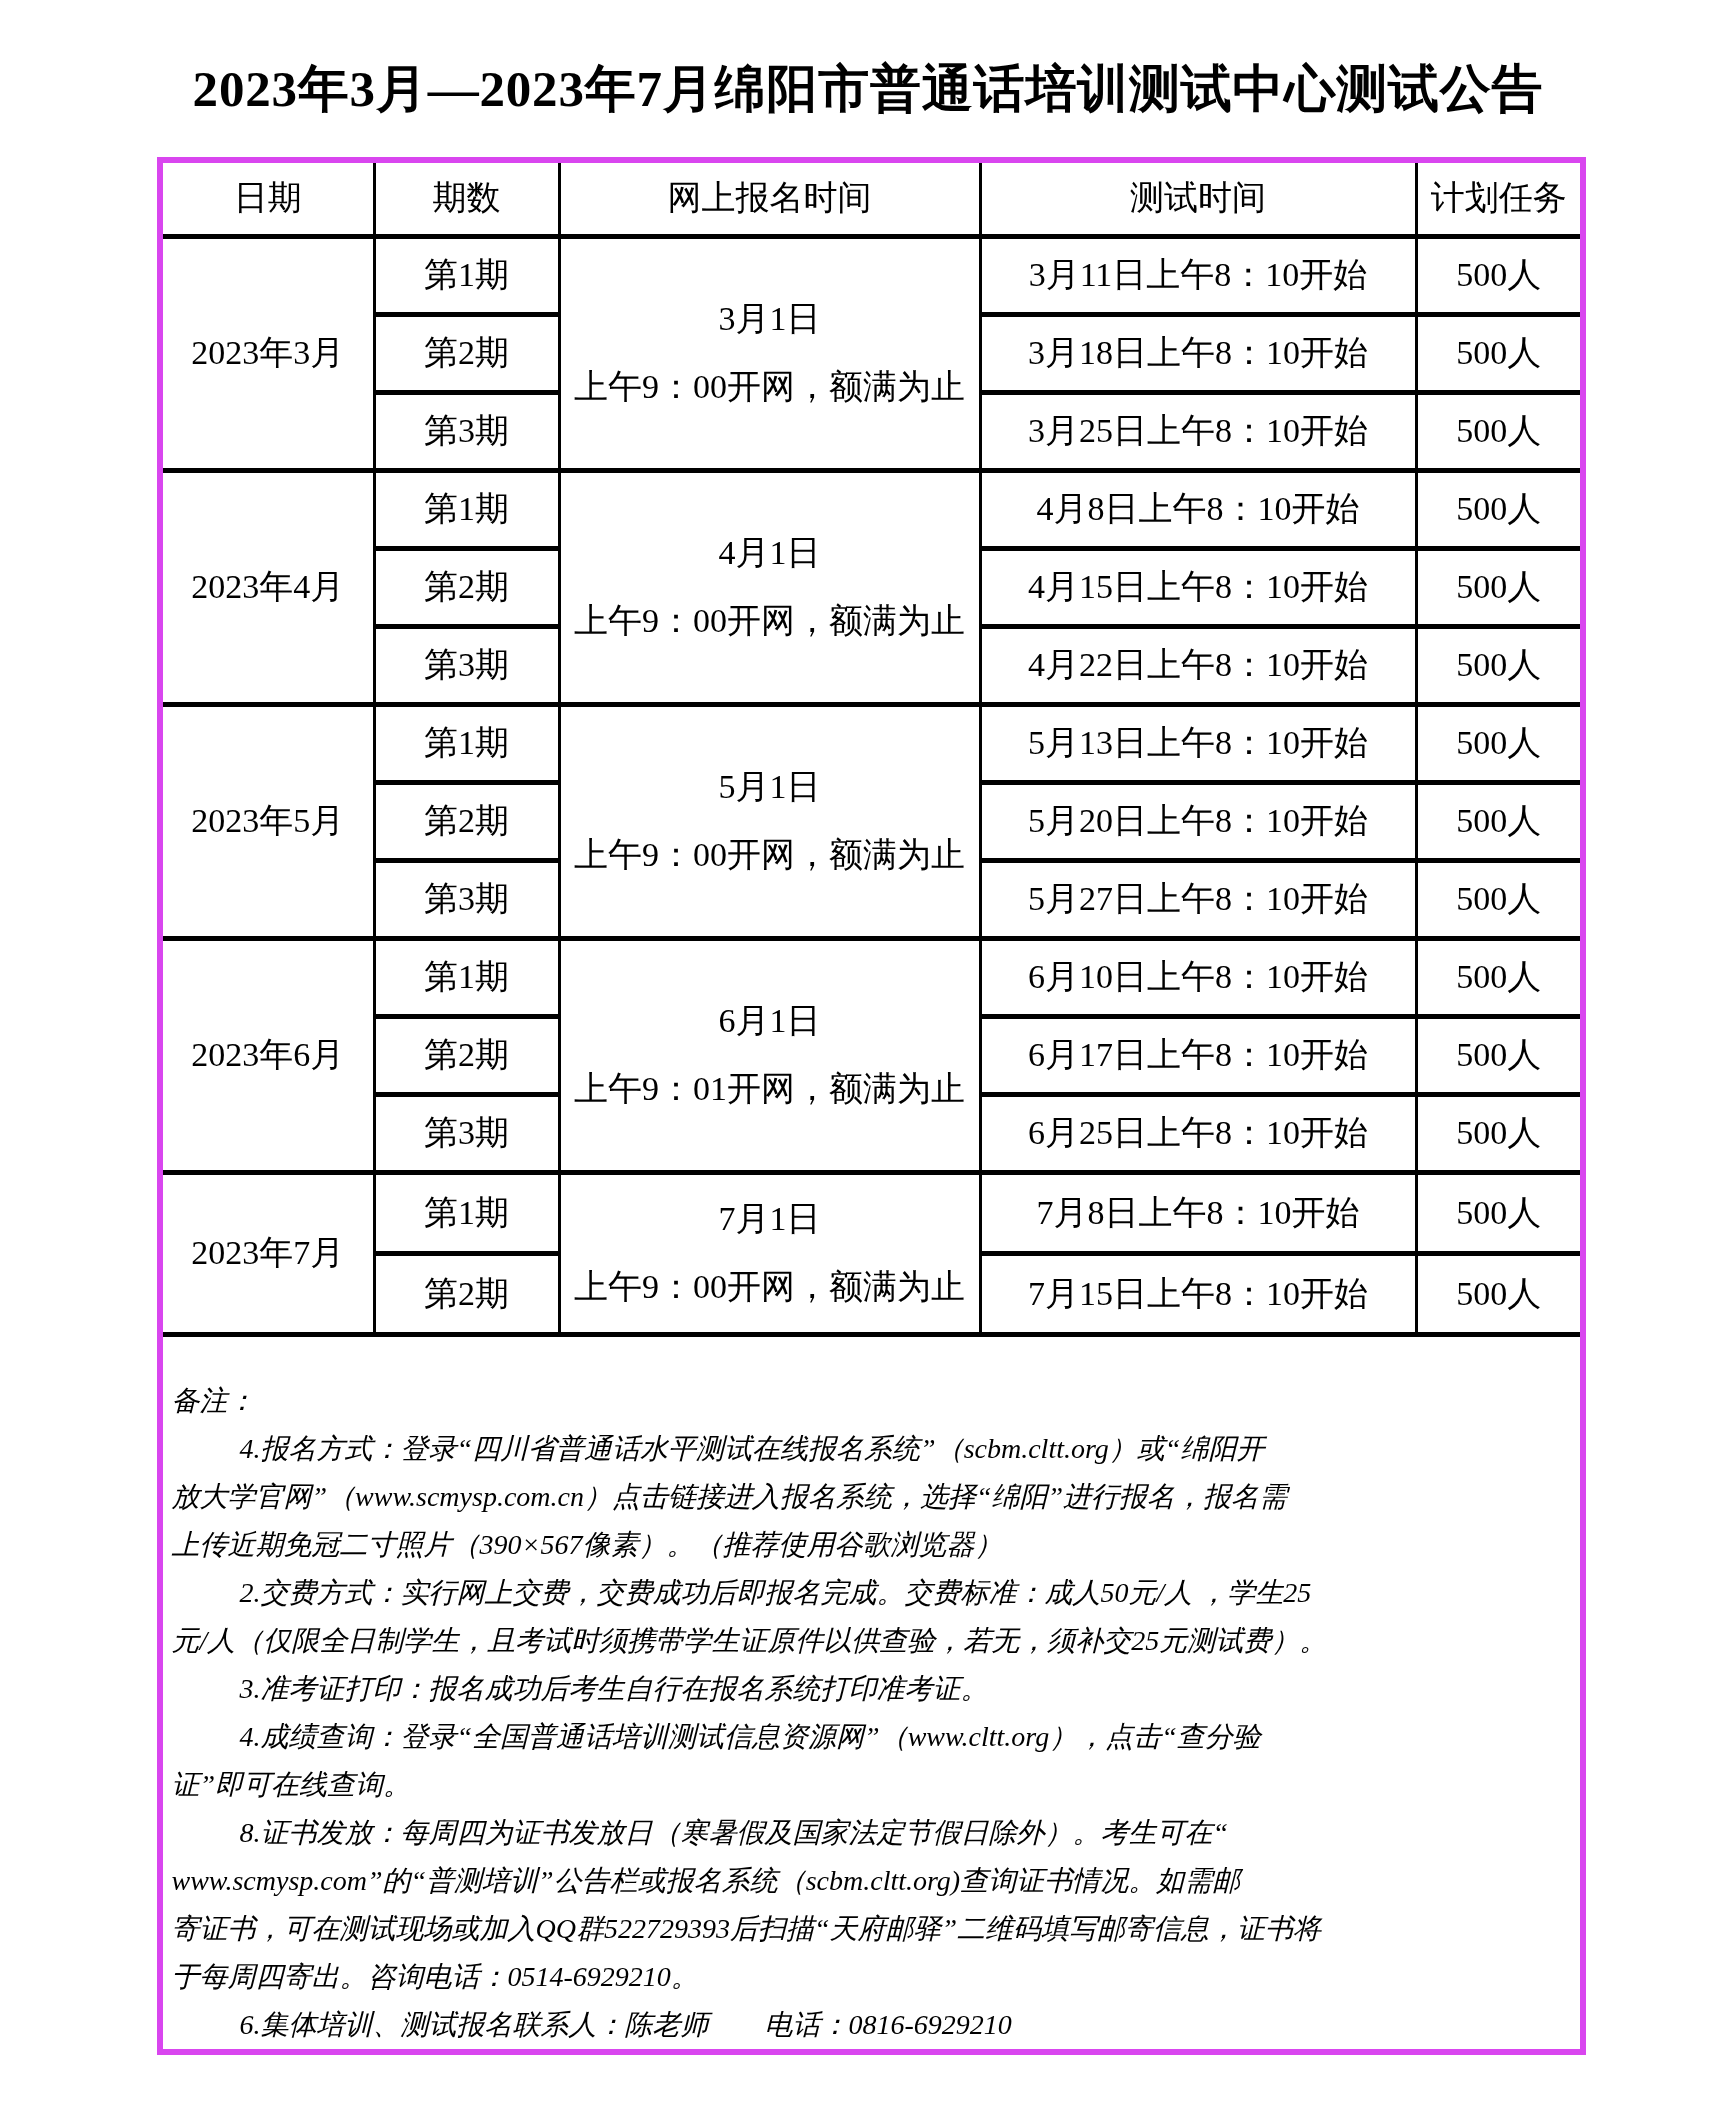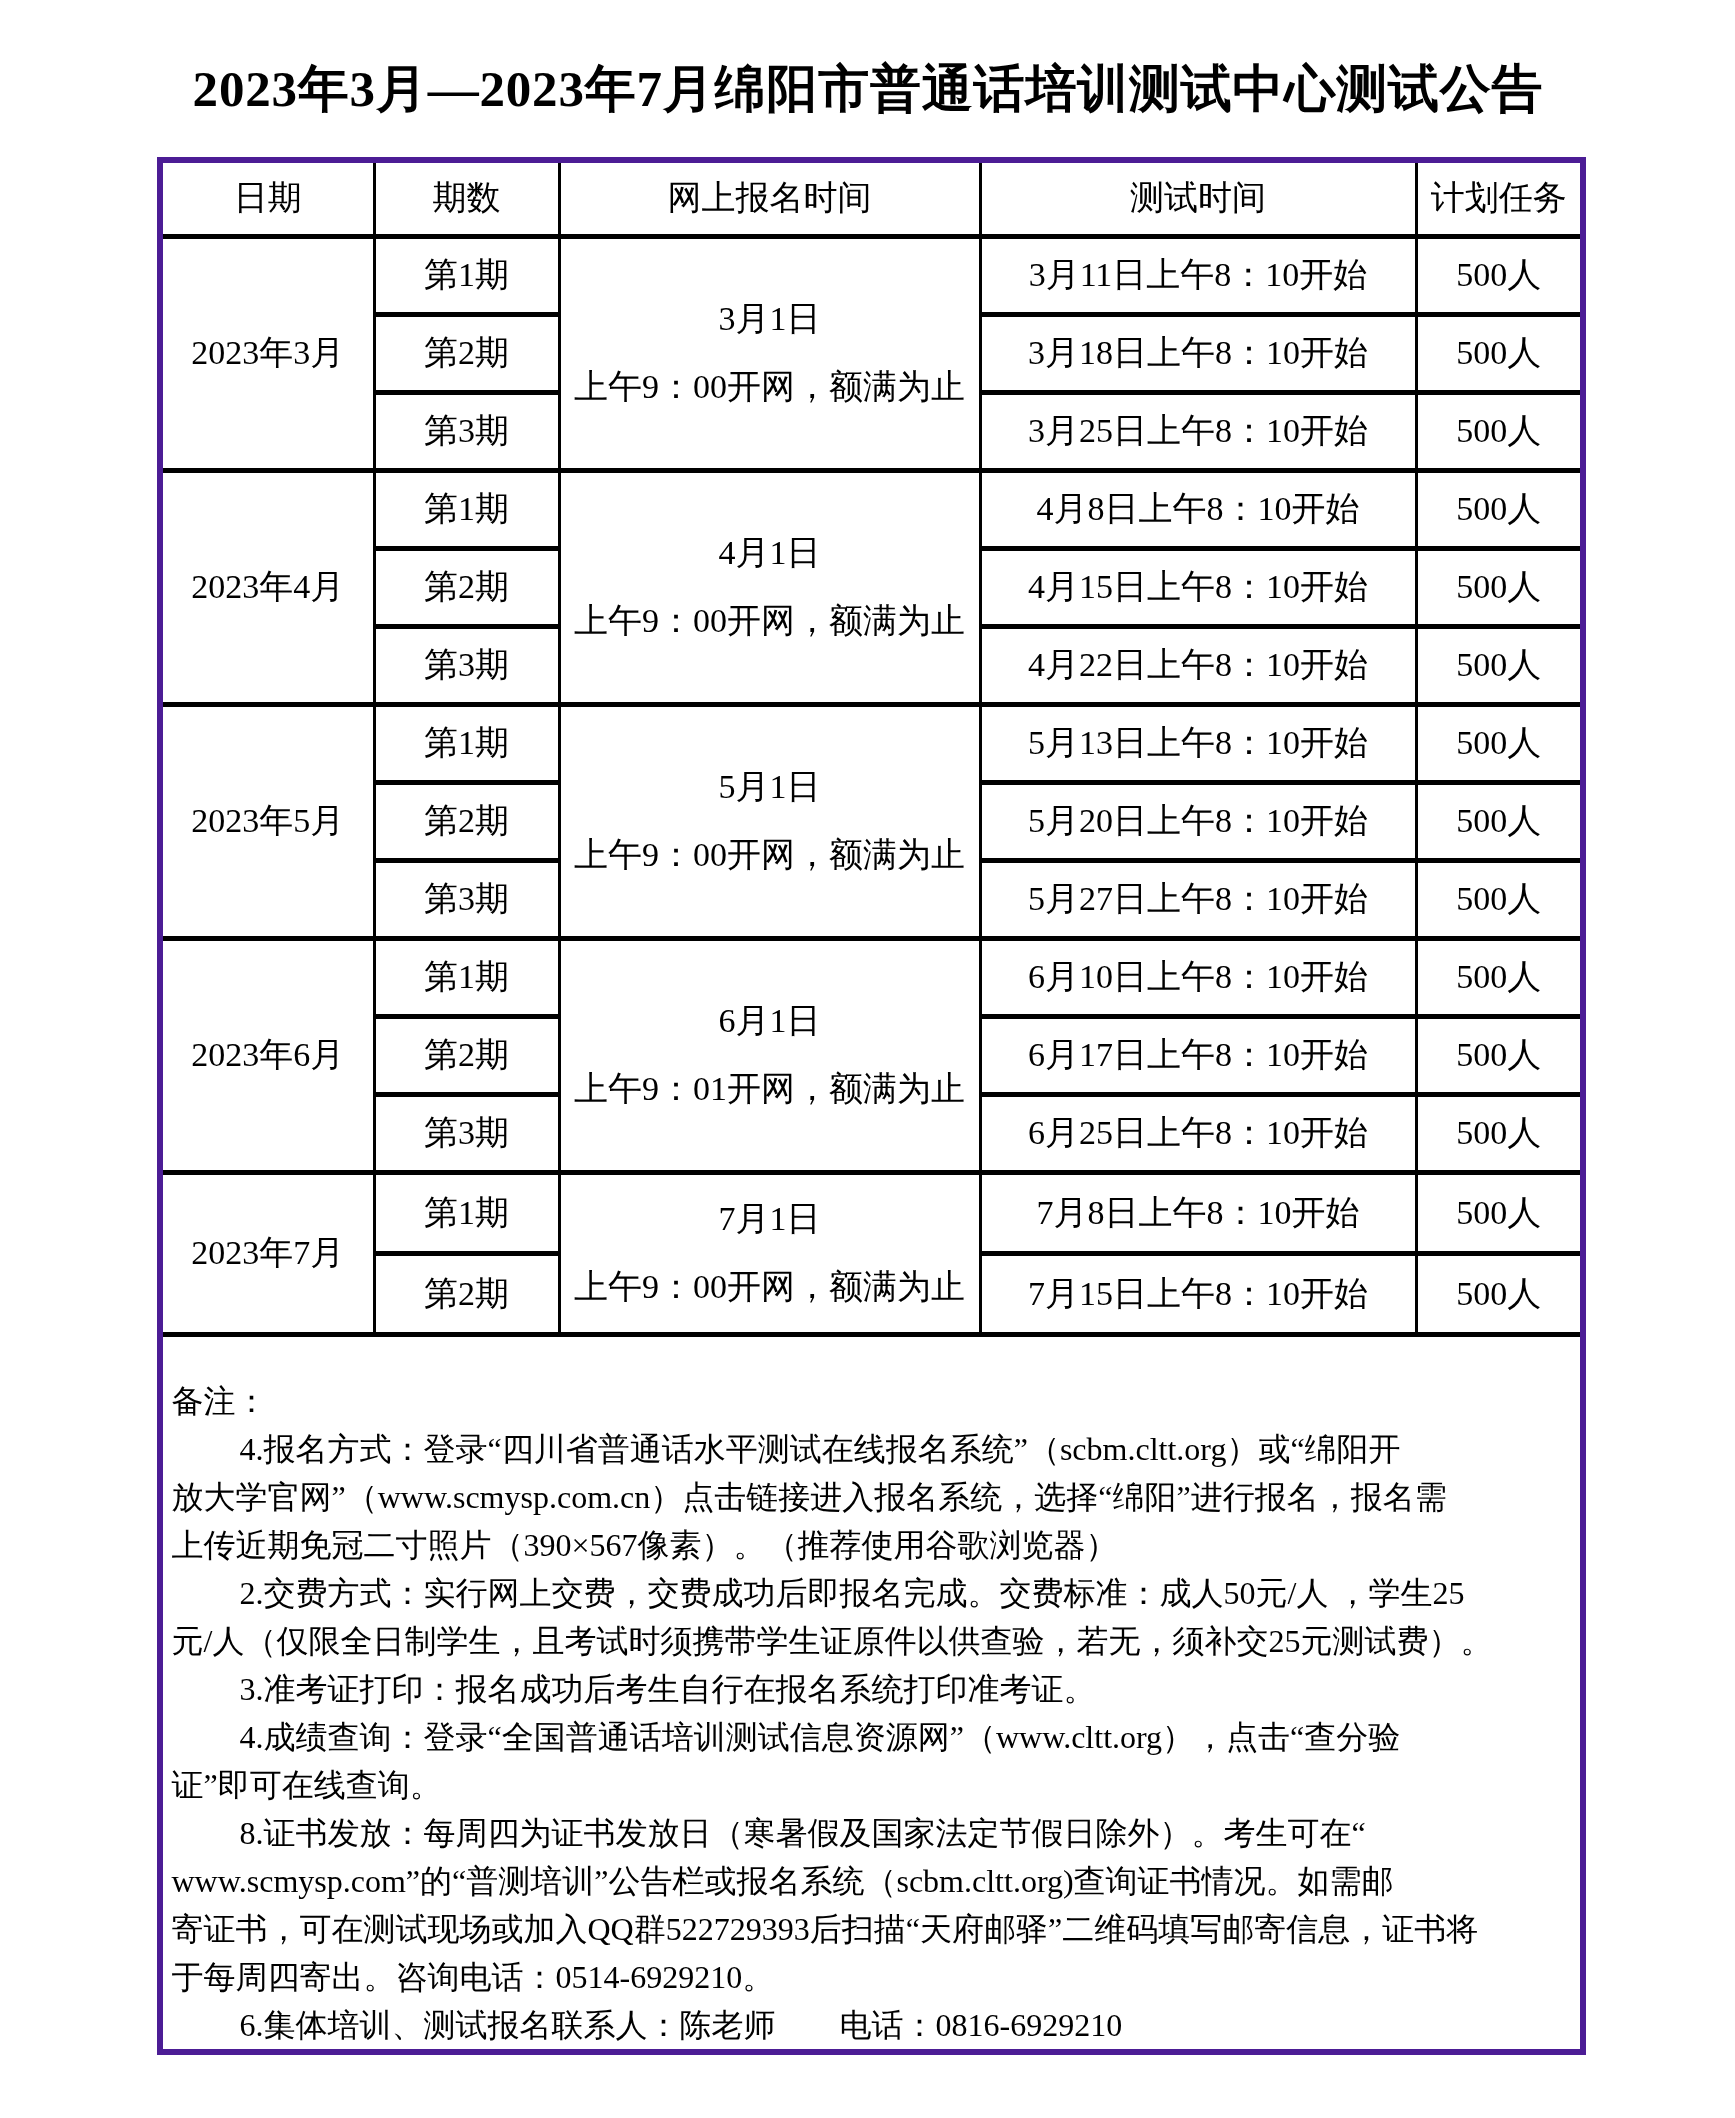--- a/index.html
+++ b/index.html
@@ -20,44 +20,45 @@
     text-align: center;
     font-size: 51px;
     line-height: 1.0;
     font-weight: bold;
     letter-spacing: 0.8px;
   }
   table.schedule {
     border-collapse: collapse;
     table-layout: fixed;
     margin: 42px 4px 0 157px;
-    border: 6px solid #4c1d95;
+    border: 6px solid #d946ef;
   }
   .schedule th, .schedule td {
     border-left: 3.4px solid #000;
     border-right: 3.4px solid #000;
     border-top: 5.5px solid #000;
     border-bottom: 5.5px solid #000;
     text-align: center;
     vertical-align: middle;
     font-size: 34px;
     font-weight: normal;
     padding: 0;
   }
   tr.head-row   { height: 76px; }
   tr.session-row{ height: 78px; }
   tr.july-row   { height: 81px; }
   .cell-reg div { line-height: 68px; }
   td.notes-cell {
     height: 665px;
     vertical-align: top;
     text-align: left;
-    font-size: 32px;
+    font-size: 28px;
     padding: 40px 7.6px 0 8.5px;
     line-height: 48px;
+    font-style: italic;
   }
   .note-line { white-space: pre-wrap; }
   .note-line.indent { text-indent: 68px; }
 </style>
 </head>
 <body>
 
 <h1 class="title">2023年3月—2023年7月绵阳市普通话培训测试中心测试公告</h1>
 
 <table class="schedule">

